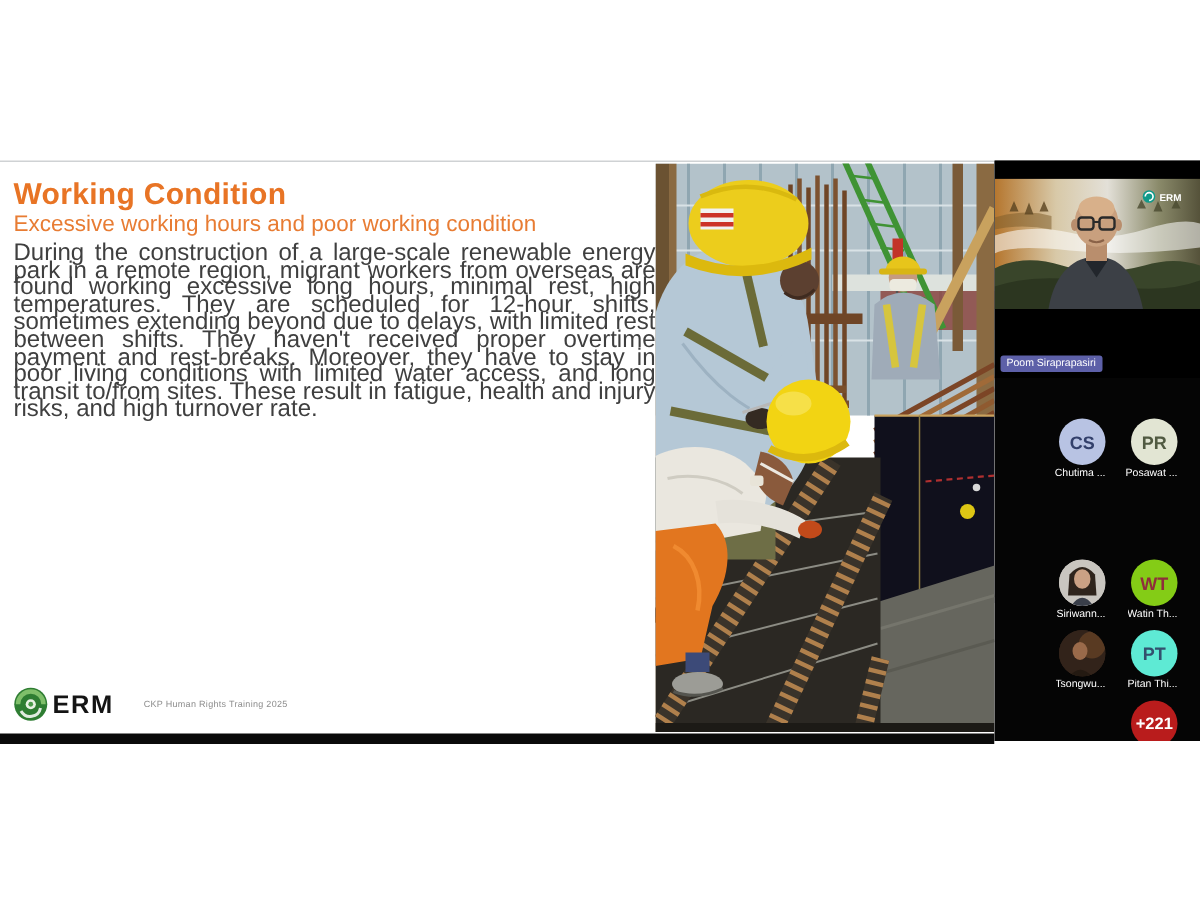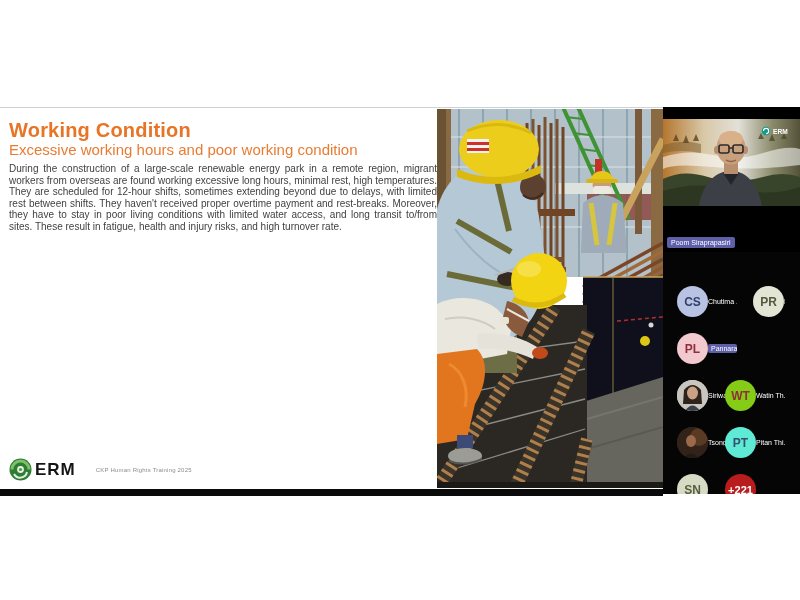--- a/index.html
+++ b/index.html
@@ -17,21 +17,21 @@
   .slide-title{
     position:absolute;left:9px;top:11px;margin:0;
     font-size:20px;font-weight:700;color:#e87425;letter-spacing:.2px;
   }
   .slide-subtitle{
     position:absolute;left:9px;top:33px;margin:0;
     font-size:15px;font-weight:400;color:#e87c33;
   }
   .slide-body{
     position:absolute;left:9px;top:55px;width:428px;margin:0;
-    font-size:10px;line-height:11.6px;color:#3f3f3f;text-align:justify;
+    font-size:16px;line-height:11.6px;color:#3f3f3f;text-align:justify;
   }
   .slide-footer{
     position:absolute;left:9px;bottom:15px;display:flex;align-items:center;
   }
   .erm-logo{width:23px;height:23px;display:block;}
   .erm-wordmark{
     margin-left:3px;font-size:17px;font-weight:800;color:#141414;letter-spacing:1px;
   }
   .course-name{margin-left:20px;font-size:6px;color:#8d8d8d;letter-spacing:.2px;}
   .slide-photo{position:absolute;left:437px;top:1px;width:226px;height:379px;}
@@ -43,22 +43,22 @@
     position:absolute;left:663px;top:0;width:137px;height:387px;
     background:#050505;overflow:hidden;
   }
   .video-tile{position:absolute;left:0;top:0;width:137px;height:145px;background:#000;}
   .video-frame{position:absolute;left:0;top:12px;width:137px;height:87px;overflow:hidden;}
   .speaker-badge{
     position:absolute;left:4px;top:130px;max-width:120px;
     font-size:7px;color:#fff;padding:2px 4px;border-radius:2px;white-space:nowrap;
   }
   .p-cell{
-    position:absolute;width:60px;height:47px;display:flex;flex-direction:row;
-    align-items:center;
+    position:absolute;width:60px;height:47px;display:flex;flex-direction:column;
+    align-items:flex-end;
   }
   .p-circle{
     width:31px;height:31px;border-radius:50%;margin-top:2px;
     display:flex;align-items:center;justify-content:center;
     font-size:12px;font-weight:600;overflow:hidden;flex:0 0 auto;
   }
   .p-circle svg{display:block;}
   .p-label{
     margin-top:2px;font-size:7px;color:#ffffff;white-space:nowrap;max-width:58px;
     overflow:hidden;text-align:center;
@@ -289,26 +289,20 @@
       <span class="p-label">Chutima ...</span>
     </div>
 
     <div class="p-cell" style="left:62px;top:170px">
       <div class="p-circle" style="background-color: rgb(226, 229, 211); color: rgb(81, 90, 65); margin-left: 28px;">
         <span>PR</span>
       </div>
       <span class="p-label">Posawat ...</span>
     </div>
 
-    <div class="p-cell" style="left:14px;top:217px">
-      <div class="p-circle" style="background-color: rgb(242, 201, 206); color: rgb(142, 47, 59);">
-        <span>PL</span>
-      </div>
-      <span class="p-label highlight" style="background-color: rgb(93, 96, 168);">Pannarat...</span>
-    </div>
 
 
     <div class="p-cell" style="left:14px;top:264px">
       <div class="p-circle" style="background-color: rgb(199, 195, 189);">
         <svg viewBox="0 0 31 31" width="31" height="31">
           <rect width="31" height="31" fill="#c9c6c0"></rect>
           <path d="M7,10 Q15.5,0 24,10 L25,24 L6,24 Z" fill="#2e241c"></path>
           <ellipse cx="15.5" cy="13" rx="5.5" ry="6.5" fill="#caa184"></ellipse>
           <path d="M8,31 Q15.5,20 23,31 Z" fill="#3a3f4a"></path>
         </svg>
@@ -335,26 +329,20 @@
       <span class="p-label">Tsongwu...</span>
     </div>
 
     <div class="p-cell" style="left:62px;top:311px">
       <div class="p-circle" style="background-color: #5eead4; color: rgb(51, 80, 110);">
         <span>PT</span>
       </div>
       <span class="p-label">Pitan Thi...</span>
     </div>
 
-    <div class="p-cell" style="left:14px;top:358px">
-      <div class="p-circle" style="background-color: rgb(215, 219, 197); color: rgb(86, 95, 61);">
-        <span>SN</span>
-      </div>
-      <span class="p-label"></span>
-    </div>
 
     <div class="p-cell" style="left:62px;top:358px">
       <div class="p-circle" style="font-size: 11px; background-color: #b91c1c; color: rgb(255, 255, 255);">
         <span>+221</span>
       </div>
       <span class="p-label"></span>
     </div>
 
   </div>
 </div>

